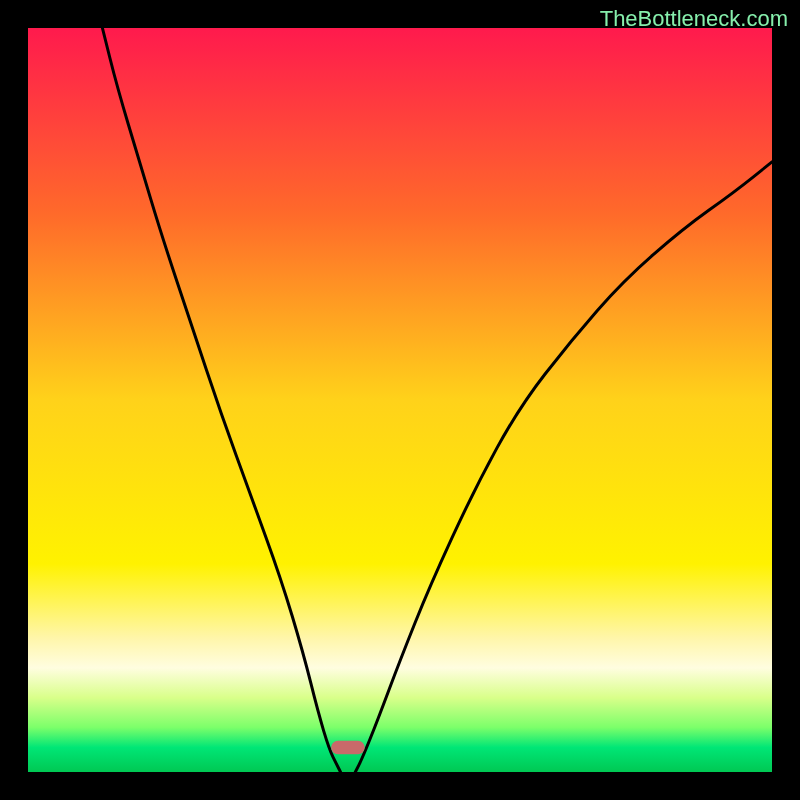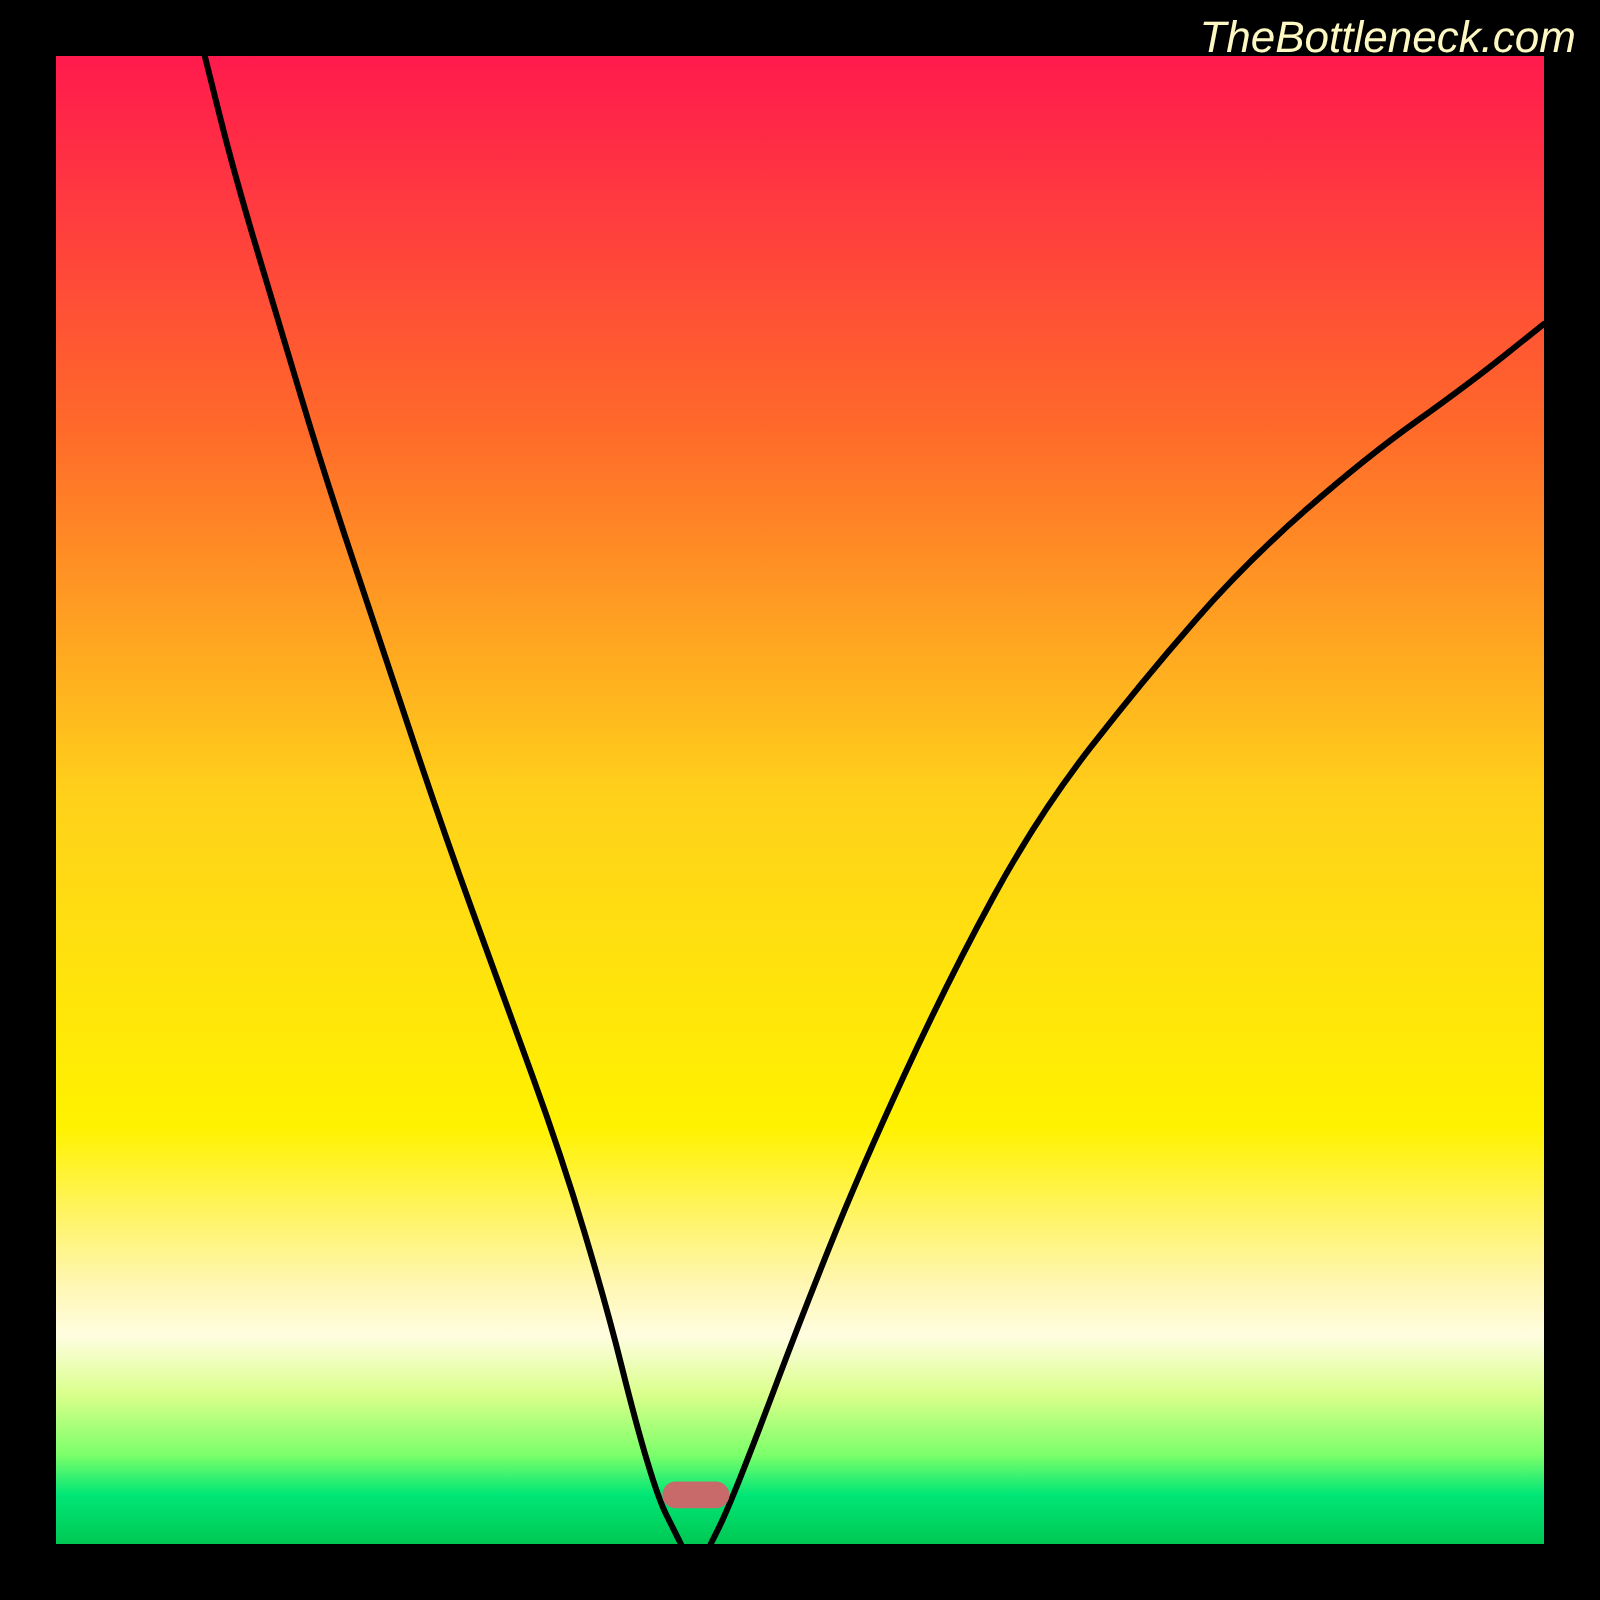--- a/index.html
+++ b/index.html
@@ -8,25 +8,24 @@
     width: 800px;
     height: 800px;
     background: #000;
     position: relative;
     font-family: Arial, sans-serif;
   }
   .attribution {
     position: absolute;
     top: 6px;
     right: 12px;
-    color: #fef9c3;
+    color: #86efac;
     font-size: 22px;
     font-weight: 500;
     z-index: 10;
-    font-style: italic;
   }
   .plot-area {
     position: absolute;
     left: 28px;
     top: 28px;
     width: 744px;
     height: 744px;
   }
   .plot-area svg {
     display: block;

